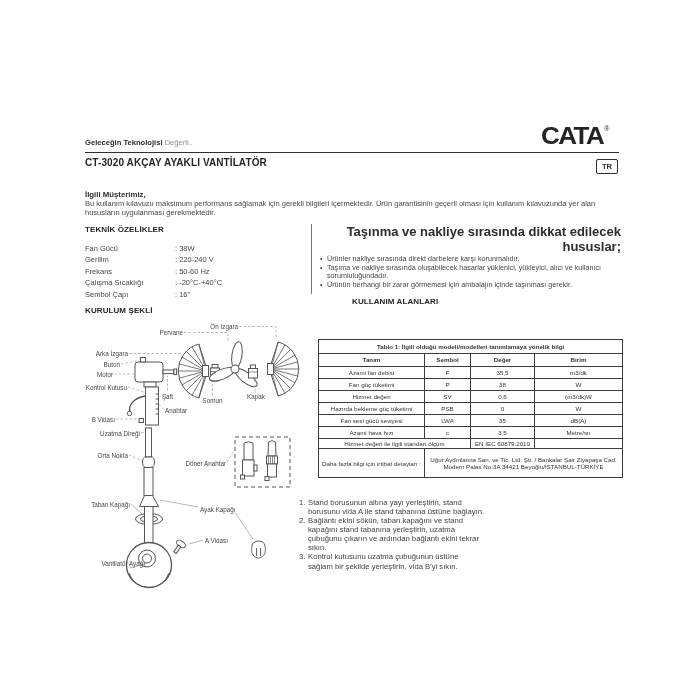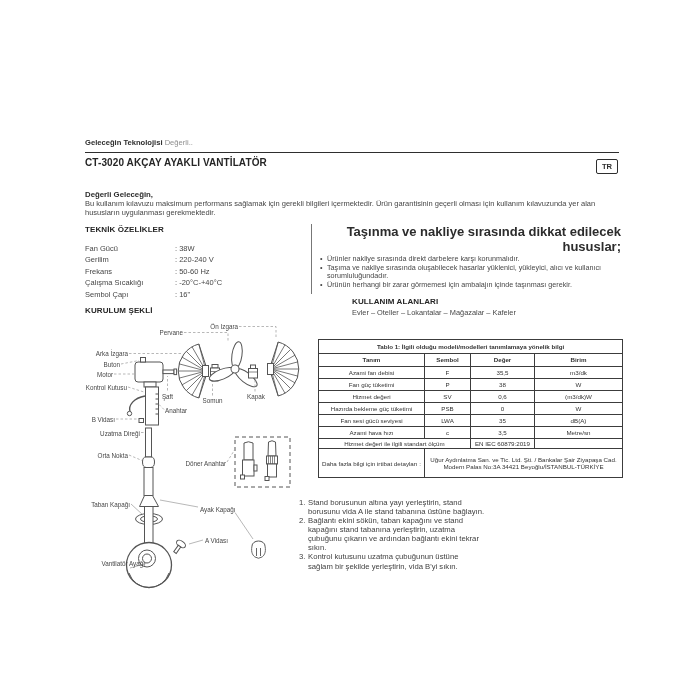--- a/index.html
+++ b/index.html
@@ -61,27 +61,31 @@
 
   svg text{font-family:"Liberation Sans",sans-serif;font-size:6.3px;fill:#474747;}
 </style>
 </head>
 <body>
 
 <div class="page">
 
   <div class="abs tagline"><b>Geleceğin Teknolojisi</b><span> Değerli..</span></div>
 
+  <div class="abs logo">
+    <span class="word">CATA</span>
+    <span class="reg">®</span>
+  </div>
 
   <div class="abs hrule"></div>
 
   <div class="abs title">CT-3020 AKÇAY AYAKLI VANTİLATÖR</div>
   <div class="abs trbadge">TR</div>
 
-  <div class="abs greeting">Değerli Geleceğin,</div>
+  <div class="abs greeting">İlgili Müşterimiz,</div>
   <div class="abs introbody">Bu kullanım kılavuzu maksimum performans sağlamak için gerekli bilgileri içermektedir. Ürün garantisinin geçerli olması için kullanım kılavuzunda yer alan hususların uygulanması gerekmektedir.</div>
 
   <div class="abs specs">
     <div class="colhead">TEKNİK ÖZELİKLER</div>
     <div class="specrows">
       <div class="specrow">
           <span>Fan Gücü</span>
           <span>: 38W</span>
         </div>
       <div class="specrow">
@@ -116,21 +120,20 @@
           <span class="dot">•</span>
           <span>Taşıma ve nakliye sırasında oluşabilecek hasarlar yüklenici, yükleyici, alıcı ve kullanıcı sorumluluğundadır.</span>
         </div>
       <div class="bullet">
           <span class="dot">•</span>
           <span>Ürünün herhangi bir zarar görmemesi için ambalajın içinde taşınması gerekir.</span>
         </div>
     </div>
     <div class="usage">
       <div class="colhead">KULLANIM ALANLARI</div>
-      <div class="utext">Evler – Oteller – Lokantalar –  Mağazalar – Kafeler</div>
     </div>
   </div>
 
   <div class="abs kurulum colhead">KURULUM ŞEKLİ</div>
 
   <svg class="abs diagram" width="232" height="292" viewBox="0 0 232 292">
     <g stroke="#555" stroke-width="1" fill="#fff">
 
       <rect x="50" y="46" width="28" height="20" rx="3"></rect>
       <rect x="55.5" y="41.5" width="5" height="4.5"></rect>

